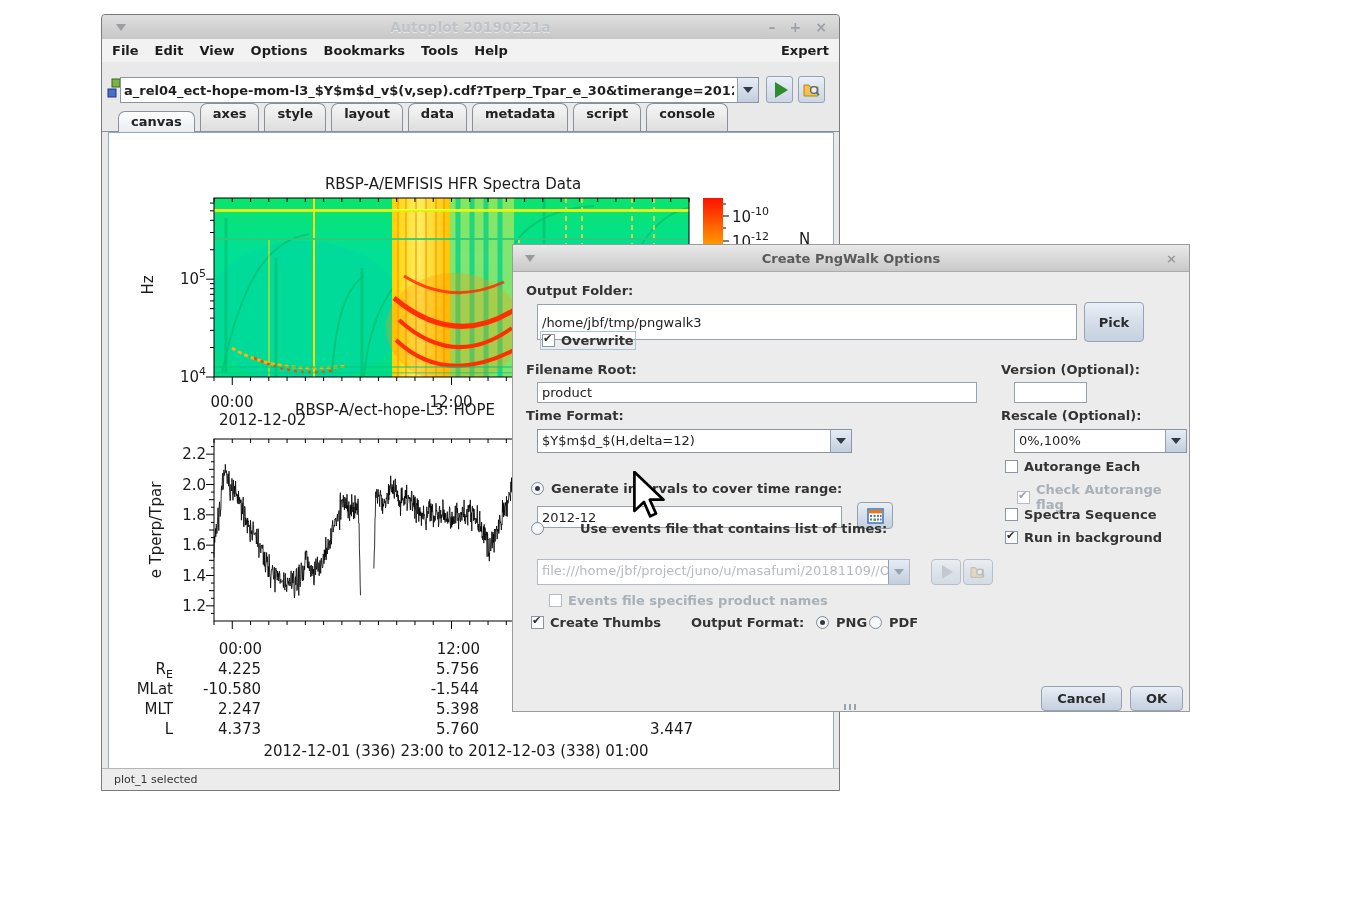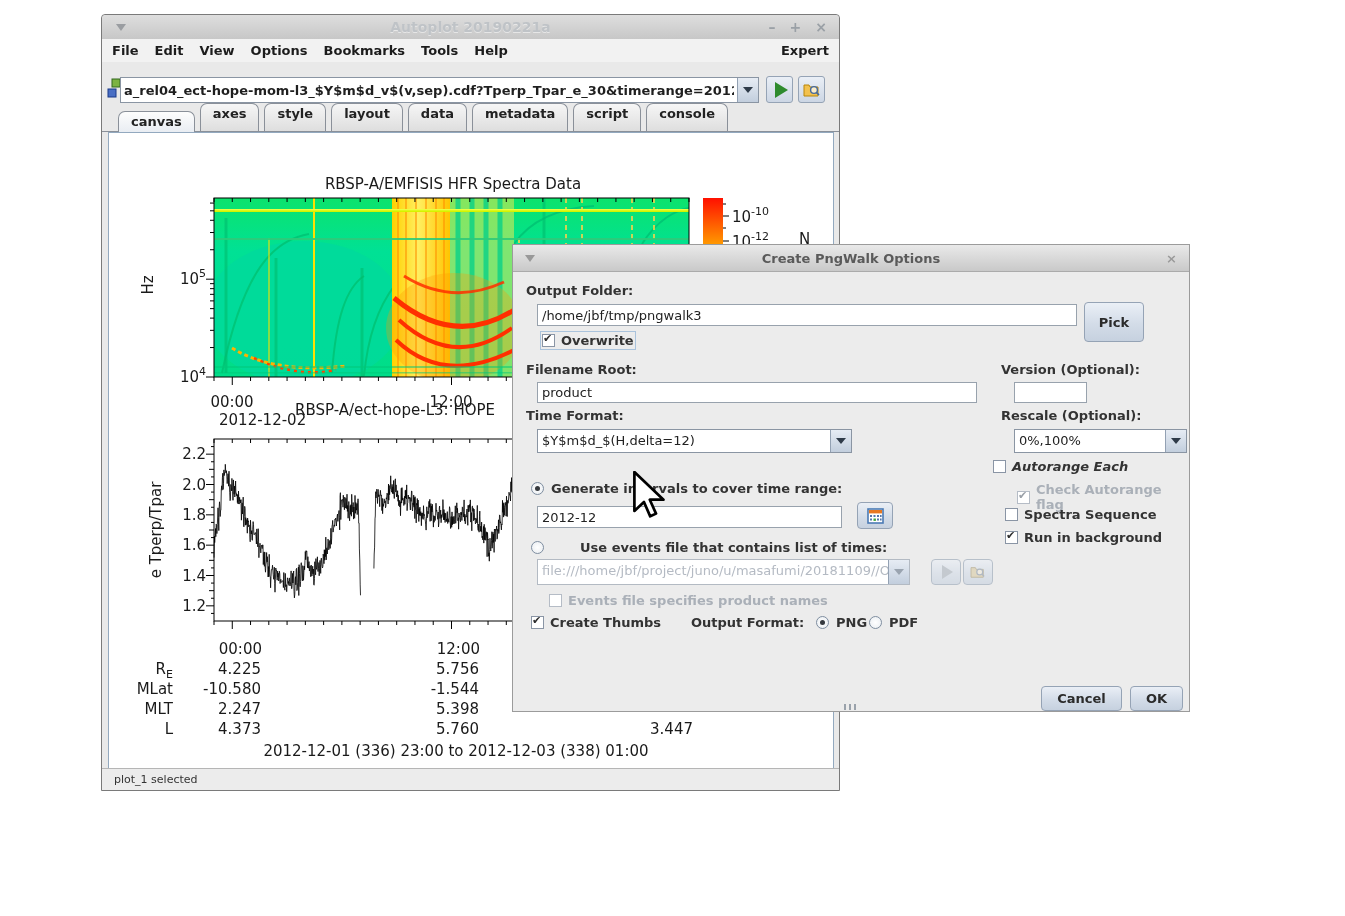--- a/index.html
+++ b/index.html
@@ -440,21 +440,21 @@
   </div>
 
   <div class="dlg">
     <div class="dlgtitle">
       <span class="tri"></span>
       <span class="ttl">Create PngWalk Options</span>
       <span class="x">×</span>
     </div>
 
     <span class="lbl" style="left:13px;top:38px;">Output Folder:</span>
-    <input class="tf" style="left: 24px; top: 59px; width: 540px; height: 22px;" value="/home/jbf/tmp/pngwalk3">
+    <input class="tf" style="left: 24px; top: 59px; width: 540px; height: 36px;" value="/home/jbf/tmp/pngwalk3">
     <span class="btn" style="left:571px;top:57px;width:60px;height:40px;">Pick</span>
 
     <span class="cbrow focusring" style="left:29px;top:88px;">
       <span class="cbox on"></span>
       <span class="t">Overwrite</span>
     </span>
 
     <span class="lbl" style="left:13px;top:117px;">Filename Root:</span>
     <input class="tf" style="left: 24px; top: 137px; width: 440px; height: 21px;" value="product">
 
@@ -470,21 +470,21 @@
     </span>
 
     <span class="lbl" style="left:488px;top:163px;">Rescale (Optional):</span>
     <span class="combo" style="left:501px;top:184px;width:173px;height:24px;">
       <span class="val">0%,100%</span>
       <span class="droparrow">
           <i></i>
         </span>
     </span>
 
-    <span class="cbrow" style="left:480px;top:214px;font-style:italic;">
+    <span class="cbrow" style="left:492px;top:214px;">
       <span class="cbox"></span>
       <span class="t">Autorange Each</span>
     </span>
     <span class="cbrow dis" style="left:504px;top:237px;">
       <span class="cbox on"></span>
       <span class="t">Check Autorange flag</span>
     </span>
 
     <span class="radiorow" style="left:18px;top:236px;">
       <span class="rad on"></span>
@@ -510,21 +510,21 @@
 
     <span class="cbrow" style="left:492px;top:262px;">
       <span class="cbox"></span>
       <span class="t">Spectra Sequence</span>
     </span>
     <span class="cbrow" style="left:492px;top:285px;">
       <span class="cbox on"></span>
       <span class="t">Run in background</span>
     </span>
 
-    <span class="radiorow" style="left:18px;top:295px;gap:36px;">
+    <span class="radiorow" style="left:18px;top:276px;gap:36px;">
       <span class="rad"></span>
       <span class="t">Use events file that contains list of times:</span>
     </span>
     <span class="combo dis" style="left:24px;top:314px;width:373px;height:26px;">
       <span class="val">file:///home/jbf/project/juno/u/masafumi/20181109//O</span>
       <span class="droparrow">
           <i></i>
         </span>
     </span>
     <span class="btn" style="left:418px;top:314px;width:30px;height:26px;opacity:.6;">

